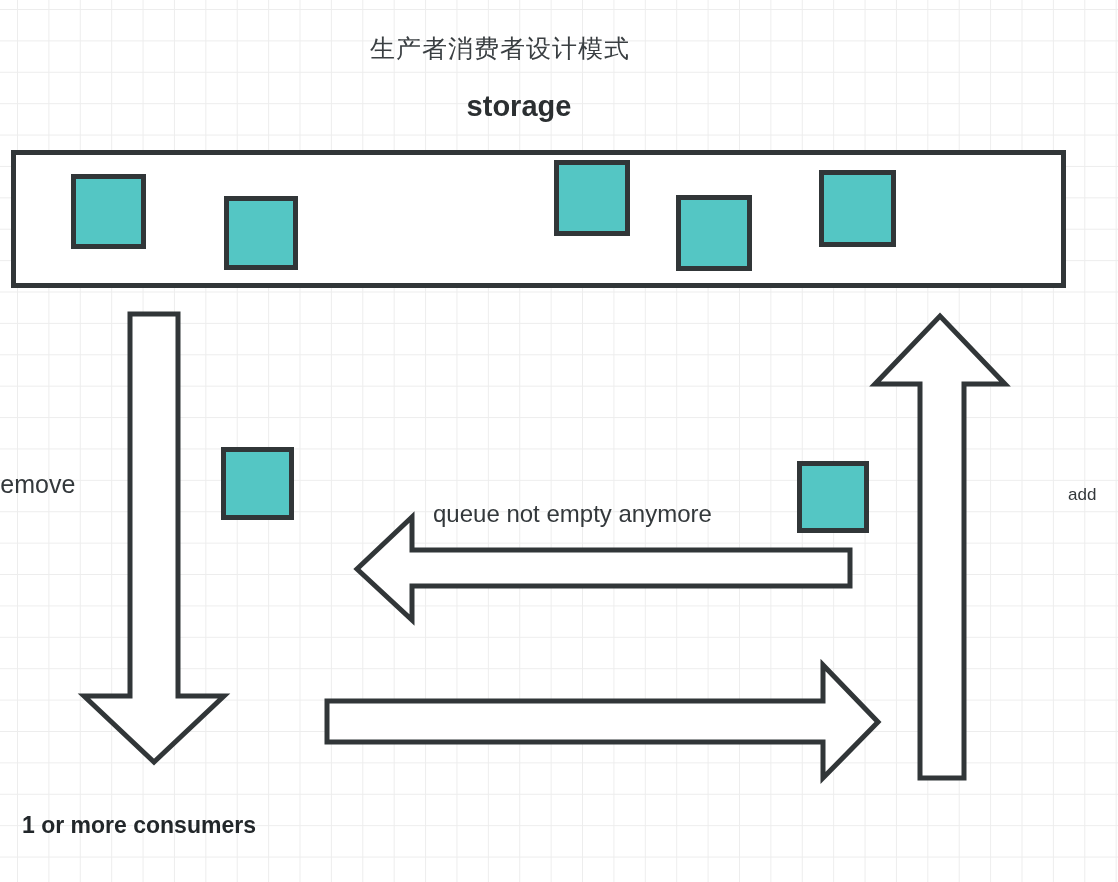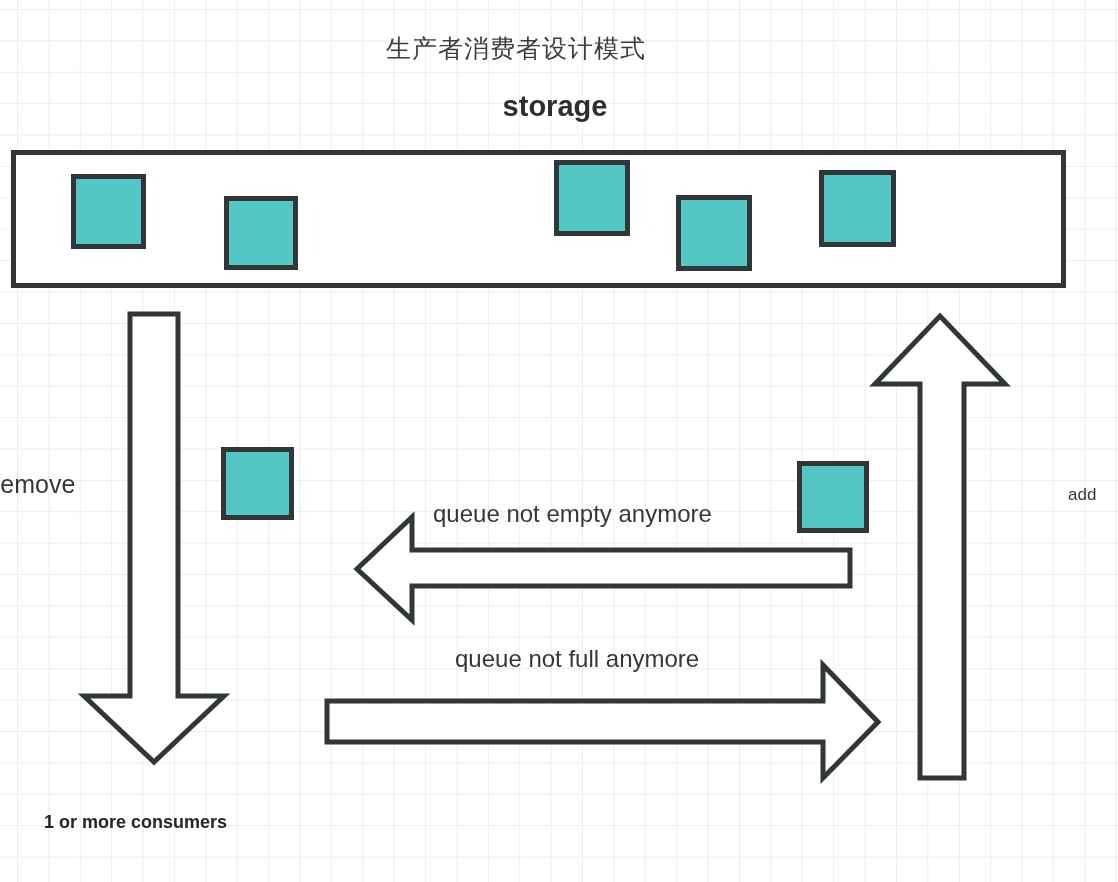--- a/index.html
+++ b/index.html
@@ -20,33 +20,32 @@
     overflow: hidden;
     font-family: "Liberation Sans", sans-serif;
     color: #2f3333;
   }
   .txt {
     position: absolute;
     white-space: nowrap;
     color: #33383b;
   }
   #title-cn {
-    left: 16px; top: 32px; width: 1000px;
+    left: 0; top: 32px; width: 1000px;
     text-align: center;
     font-size: 25px;
     letter-spacing: 1px;
     color: #3a3f42;
   }
   #storage-label {
     left: 0; top: 90px; width: 1038px;
     text-align: center;
     font-size: 29px;
     font-weight: bold;
     color: #2b2f31;
-    padding-left: 36px;
   }
   #storage-box {
     position: absolute;
     left: 11px; top: 150px;
     width: 1055px; height: 138px;
     border: 5px solid #313638;
     background: #ffffff;
     box-sizing: border-box;
   }
   .item {
@@ -66,24 +65,23 @@
   .label-mid-top {
     left: 433px; top: 500px;
     font-size: 24px;
   }
   .label-mid-bot {
     left: 455px; top: 645px;
     font-size: 24px;
   }
   .label-consumers {
     left: 22px; top: 812px;
-    font-size: 18px;
+    font-size: 23px;
     font-weight: bold;
     color: #22272a;
-    margin-left: 22px;
   }
   .label-producers {
     left: 778px; top: 820px;
     font-size: 27px;
     font-weight: bold;
     color: #22272a;
   }
   svg.arrow {
     position: absolute;
     left: 0; top: 0;
@@ -120,16 +118,15 @@
   <svg class="arrow" viewBox="0 0 1118 882">
     <polygon points="130,314 178,314 178,696 224,696 154,762 84,696 130,696"></polygon>
     <polygon points="920,778 920,384 875,384 940,316 1005,384 964,384 964,778"></polygon>
     <polygon points="850,550 412,550 412,517 357,569 412,620 412,586 850,586"></polygon>
     <polygon points="327,701 823,701 823,665 878,722 823,778 823,742 327,742"></polygon>
   </svg>
 
   <div class="txt label-remove">remove</div>
   <div class="txt label-add">add</div>
   <div class="txt label-mid-top">queue not empty anymore</div>
-  <div class="txt label-mid-bot">queue not full anymore</div>
   <div class="txt label-consumers">1 or more consumers</div>
 
 </div>
 
 </body></html>

